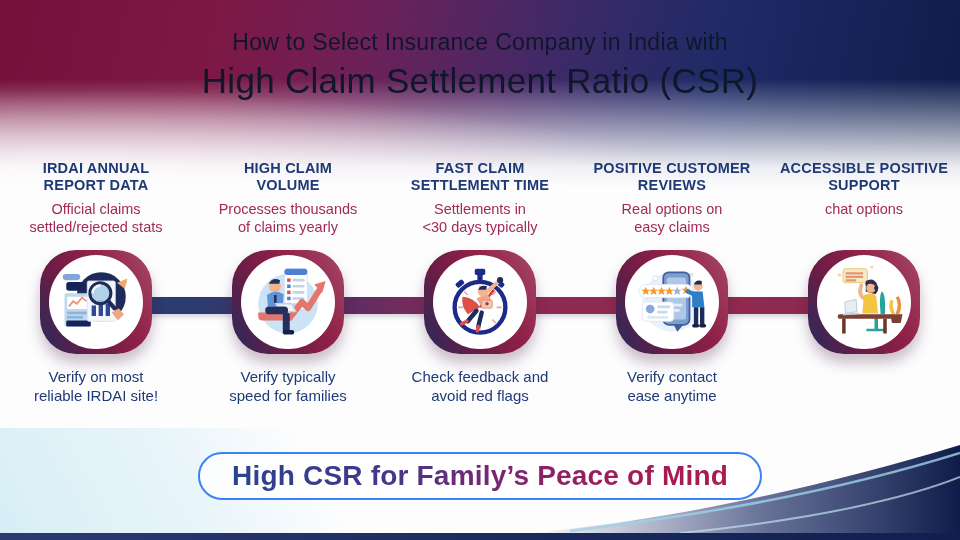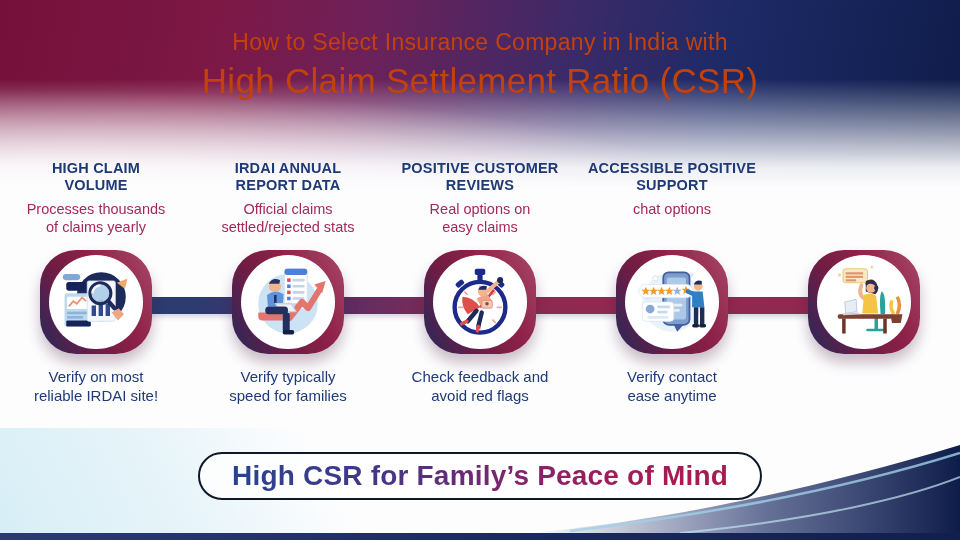--- a/index.html
+++ b/index.html
@@ -19,21 +19,21 @@
 
   .bg-bottom-left { position:absolute; left:0; bottom:7px; width:440px; height:105px;
     background: linear-gradient(62deg, #d7eef6 0%, rgba(215,238,246,.55) 42%, rgba(255,255,255,0) 72%); }
 
   .bg-bottom-right { position:absolute; right:0; bottom:7px; width:430px; height:92px; }
 
   .footer-bar { position:absolute; left:0; bottom:0; width:100%; height:7px;
     background: linear-gradient(90deg,#2b3b72 0%, #1b2a5e 55%, #101f4e 100%); }
 
   
-  .header { position:absolute; top:28px; left:0; width:100%; text-align:center; color:#c2410c; z-index:3; }
+  .header { position:absolute; top:28px; left:0; width:100%; text-align:center; color:#0f172a; z-index:3; }
   .title-line1 { font-size:23px; font-weight:400; letter-spacing:.3px; line-height:1.3; }
   .title-line2 { font-size:35px; font-weight:400; letter-spacing:.3px; margin-top:3px; }
 
   
   .row-top { position:absolute; top:160px; left:0; width:960px; display:grid;
              grid-template-columns:repeat(5,192px); z-index:3; }
   .col-head { text-align:center; padding:0 6px; }
   .col-head h3 { margin:0; color:#1e3a76; font-size:14.5px; font-weight:700;
                  line-height:1.18; letter-spacing:.2px; }
   .col-head h3 span { display:block; }
@@ -56,21 +56,21 @@
   .badge-circle svg { width:84px; height:84px; }
 
   .row-notes { position:absolute; top:368px; left:0; width:960px; display:grid;
                grid-template-columns:repeat(5,192px); z-index:3; }
   .note { margin:0; text-align:center; color:#1e3a78; font-size:15px;
           line-height:1.25; font-weight:500; padding:0 4px; }
   .note span { display:block; }
 
   
   .banner { position:absolute; top:452px; left:50%; transform:translateX(-50%);
-    border:2px solid #0f172a; border-radius:999px; padding:6px 32px;
+    border:2px solid #3b82f6; border-radius:999px; padding:6px 32px;
     background: rgba(255,255,255,.8); z-index:3; white-space:nowrap; }
   .banner-text { font-size:28px; font-weight:700; letter-spacing:.2px;
     background: linear-gradient(90deg,#2a4390 0%, #44368a 30%, #7c2570 55%, #a01d59 78%, #a81b4f 100%);
     -webkit-background-clip:text; background-clip:text;
     color:transparent; -webkit-text-fill-color:transparent; }
 </style>
 </head>
 <body>
 
 <div class="stage">
@@ -94,36 +94,46 @@
   <div class="footer-bar"></div>
 
   <header class="header">
     <div class="title-line1">How to Select Insurance Company in India with</div>
     <div class="title-line2">High Claim Settlement Ratio (CSR)</div>
   </header>
 
   <section class="row-top">
     <div class="col-head">
       <h3>
+          <span>IRDAI ANNUAL</span>
+          <span>REPORT DATA</span>
+        </h3>
+      <p>
+          <span>Official claims</span>
+          <span>settled/rejected stats</span>
+        </p>
+    </div>
+    <div class="col-head">
+      <h3>
           <span>HIGH CLAIM</span>
           <span>VOLUME</span>
         </h3>
       <p>
           <span>Processes thousands</span>
           <span>of claims yearly</span>
         </p>
     </div>
     <div class="col-head">
       <h3>
-          <span>IRDAI ANNUAL</span>
-          <span>REPORT DATA</span>
-        </h3>
-      <p>
-          <span>Official claims</span>
-          <span>settled/rejected stats</span>
+          <span>FAST CLAIM</span>
+          <span>SETTLEMENT TIME</span>
+        </h3>
+      <p>
+          <span>Settlements in</span>
+          <span>&lt;30 days typically</span>
         </p>
     </div>
     <div class="col-head">
       <h3>
           <span>POSITIVE CUSTOMER</span>
           <span>REVIEWS</span>
         </h3>
       <p>
           <span>Real options on</span>
           <span>easy claims</span>

